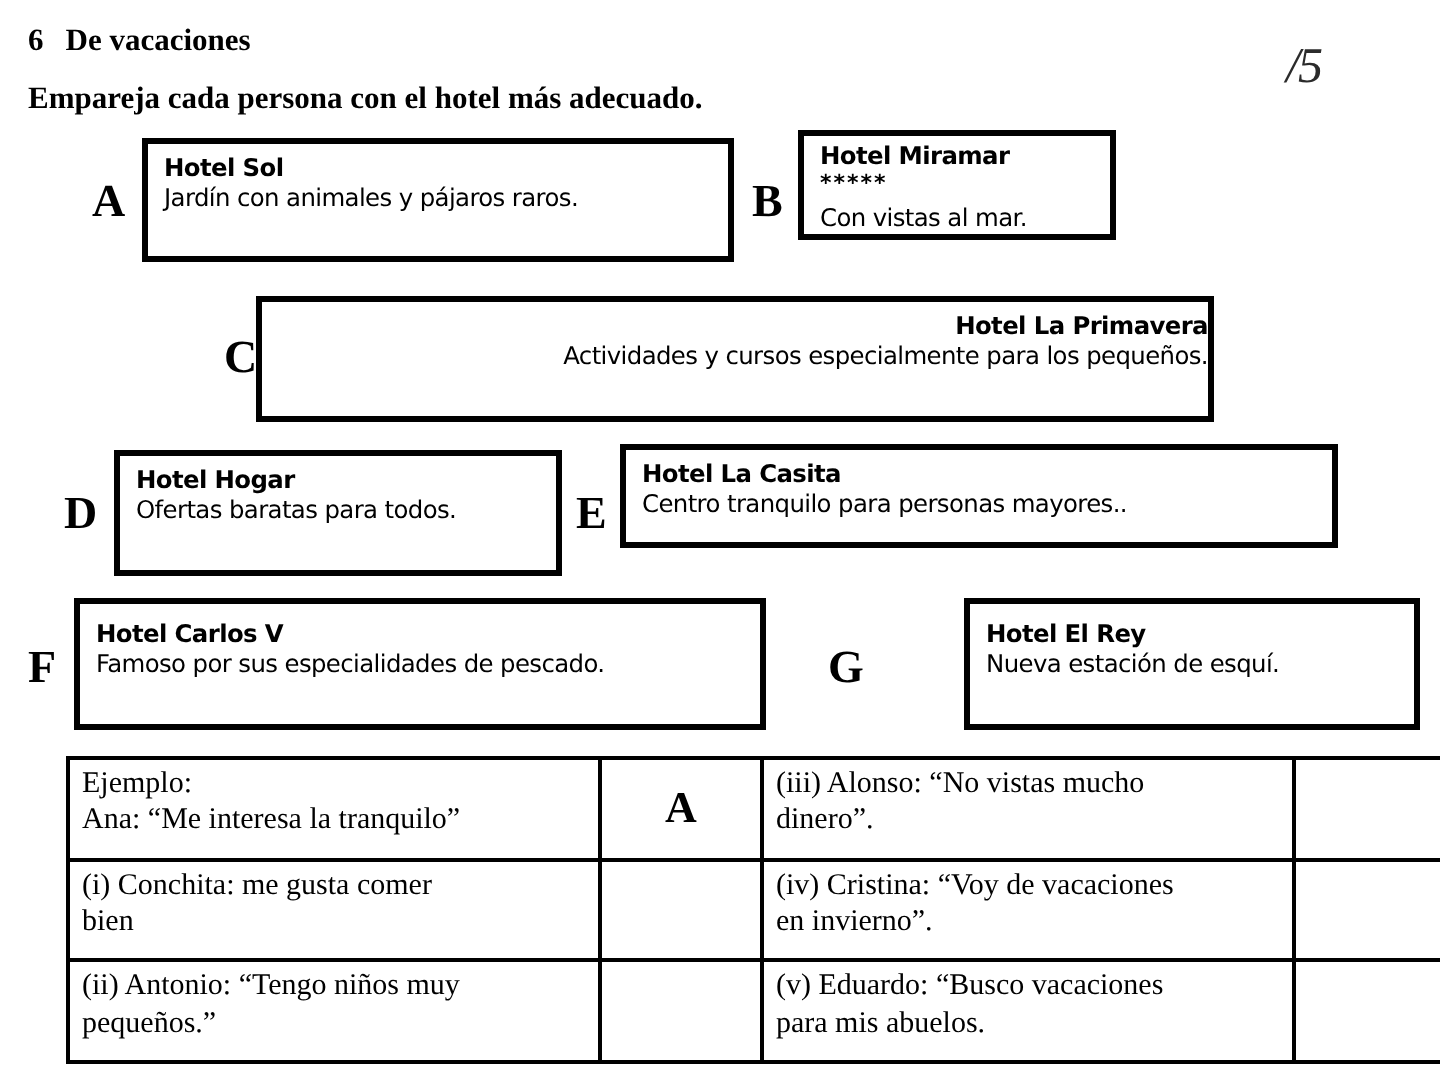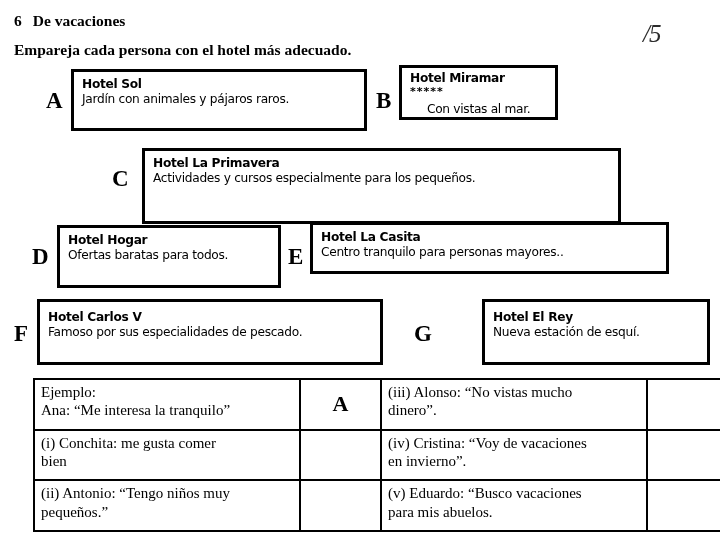--- a/index.html
+++ b/index.html
@@ -139,27 +139,27 @@
     <div class="hotel-name">Hotel Sol</div>
     <div class="hotel-desc">Jardín con animales y pájaros raros.</div>
   </div>
 </div>
 
 <div class="hotel-option">
   <div class="hotel-letter" style="left:376px; top:89px;">B</div>
   <div class="hotel-box" style="left:399px; top:65px; width:159px; height:55px; padding-top:3px;">
     <div class="hotel-name">Hotel Miramar</div>
     <div class="hotel-stars">*****</div>
-    <div class="hotel-desc" style="margin-top:4px;margin-left:17px;">Con vistas al mar.</div>
+    <div class="hotel-desc" style="margin-top:4px;">Con vistas al mar.</div>
   </div>
 </div>
 
 <div class="hotel-option">
   <div class="hotel-letter" style="left:112px; top:167px;">C</div>
-  <div class="hotel-box" style="left:142px; top:148px; width:479px; height:76px;">
+  <div class="hotel-box" style="left:128px; top:148px; width:479px; height:63px;text-align:right;">
     <div class="hotel-name">Hotel La Primavera</div>
     <div class="hotel-desc">Actividades y cursos especialmente para los pequeños.</div>
   </div>
 </div>
 
 <div class="hotel-option">
   <div class="hotel-letter" style="left:32px; top:245px;">D</div>
   <div class="hotel-box" style="left:57px; top:225px; width:224px; height:63px;">
     <div class="hotel-name">Hotel Hogar</div>
     <div class="hotel-desc">Ofertas baratas para todos.</div>

